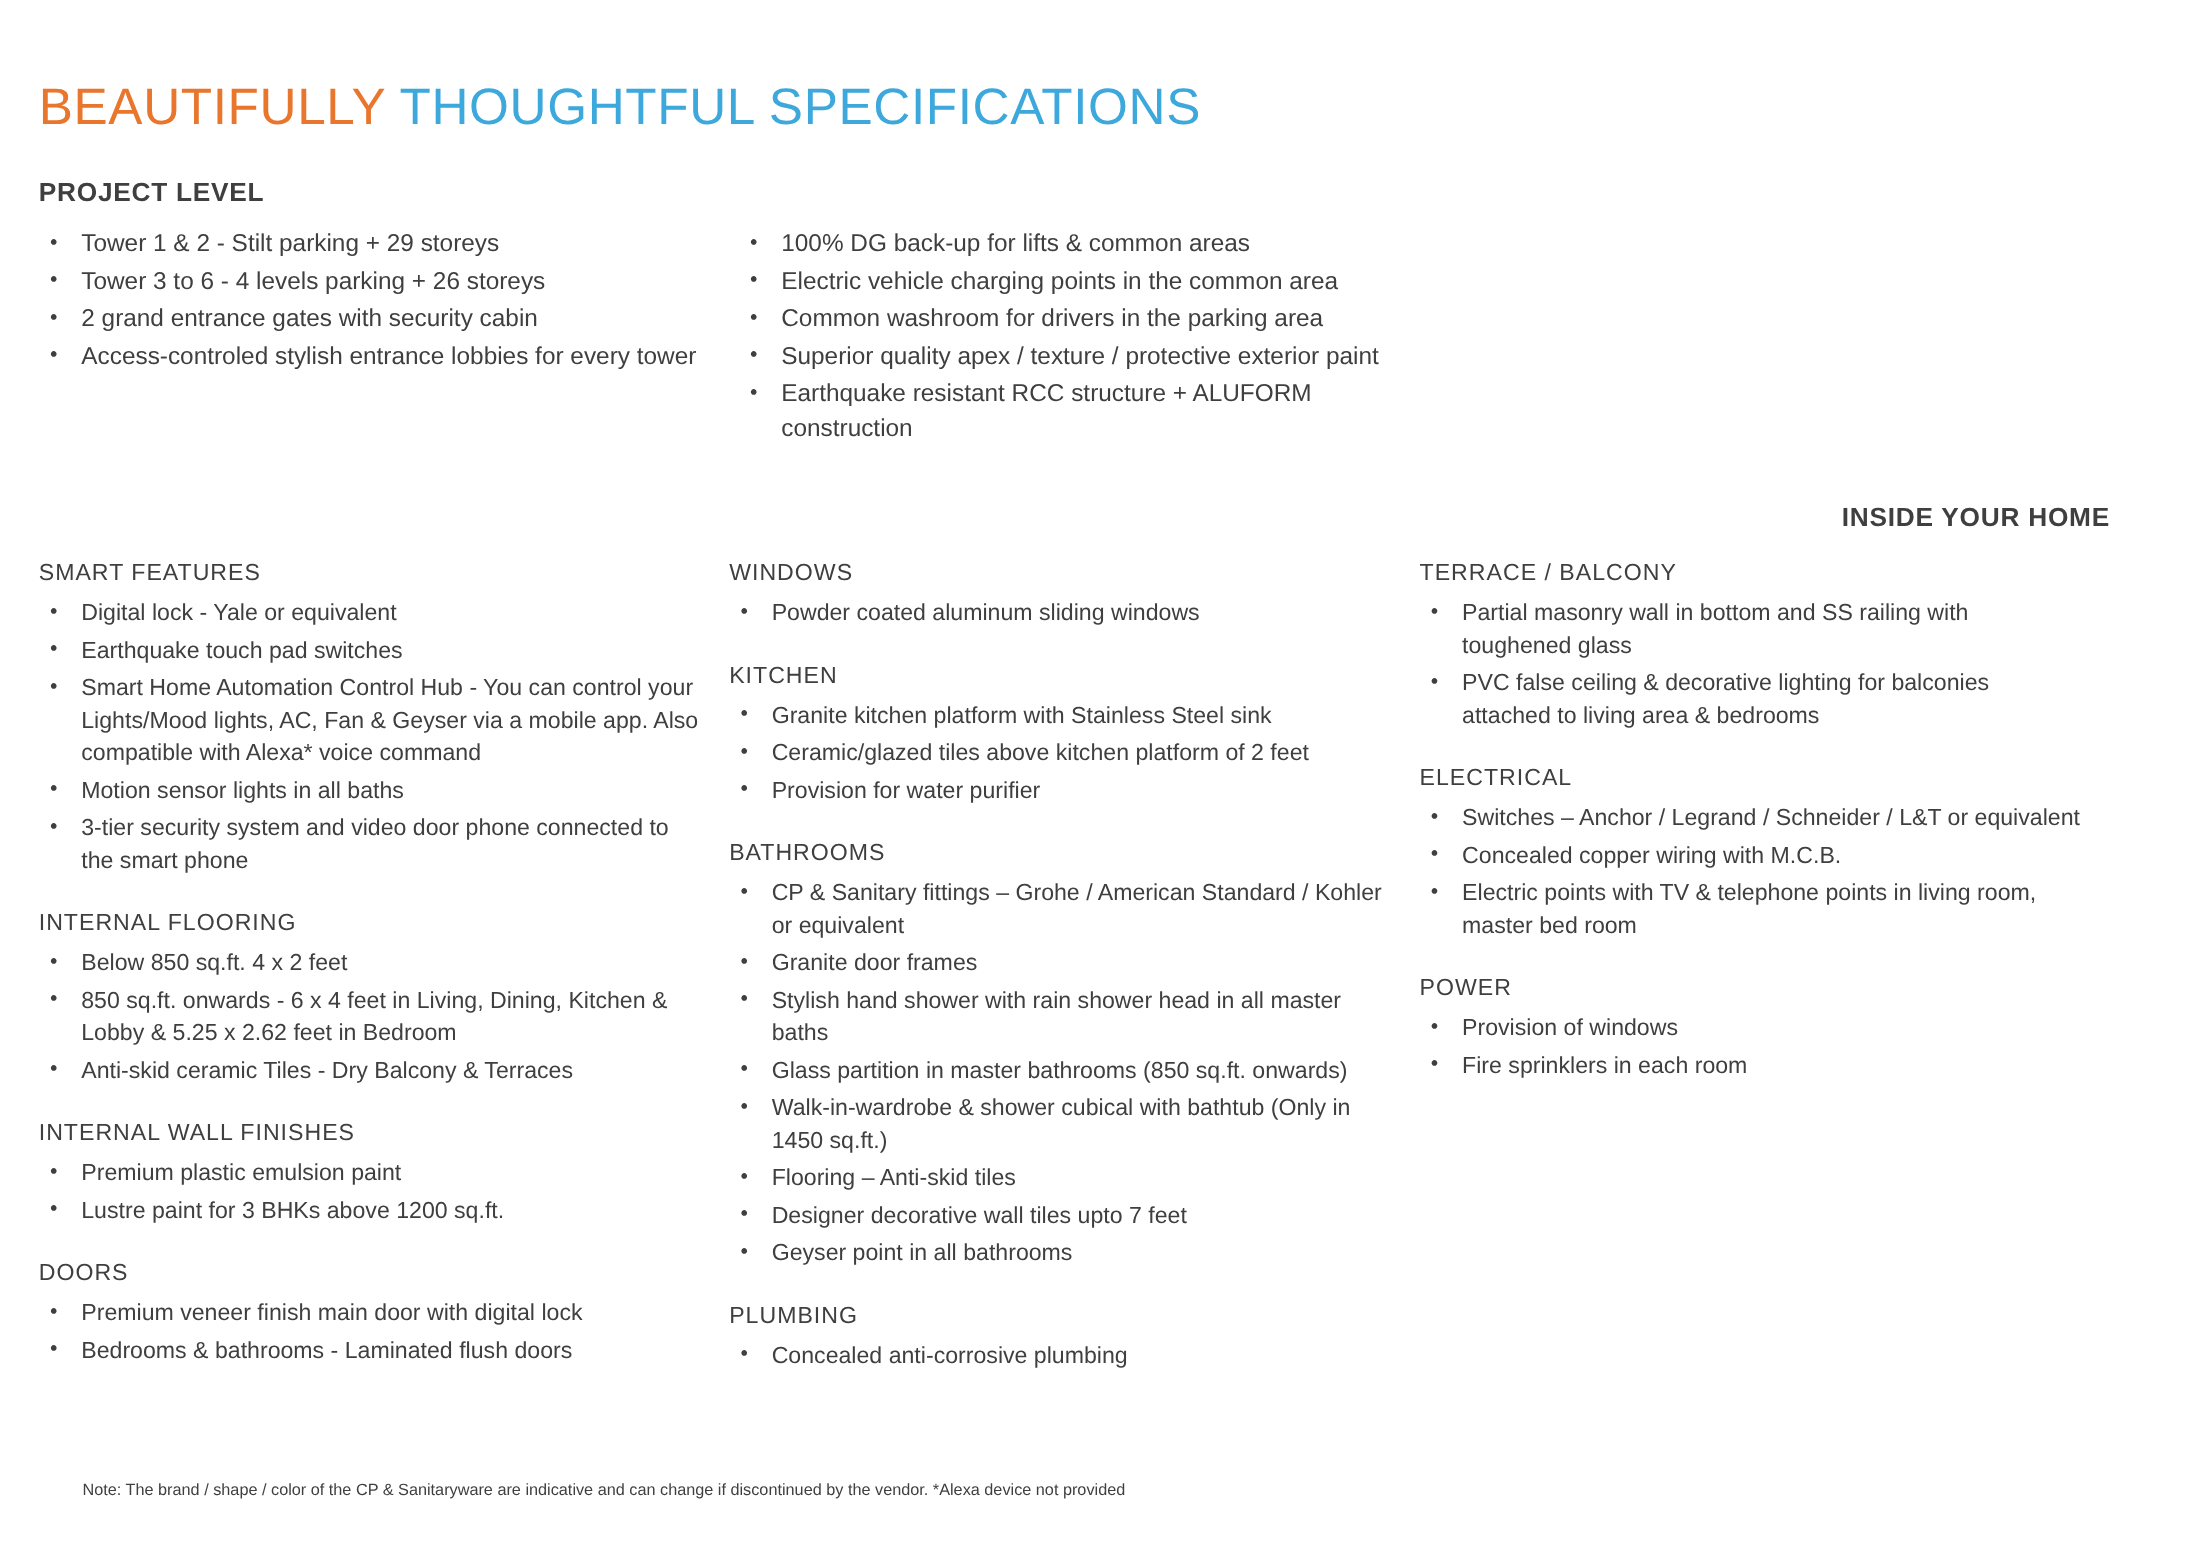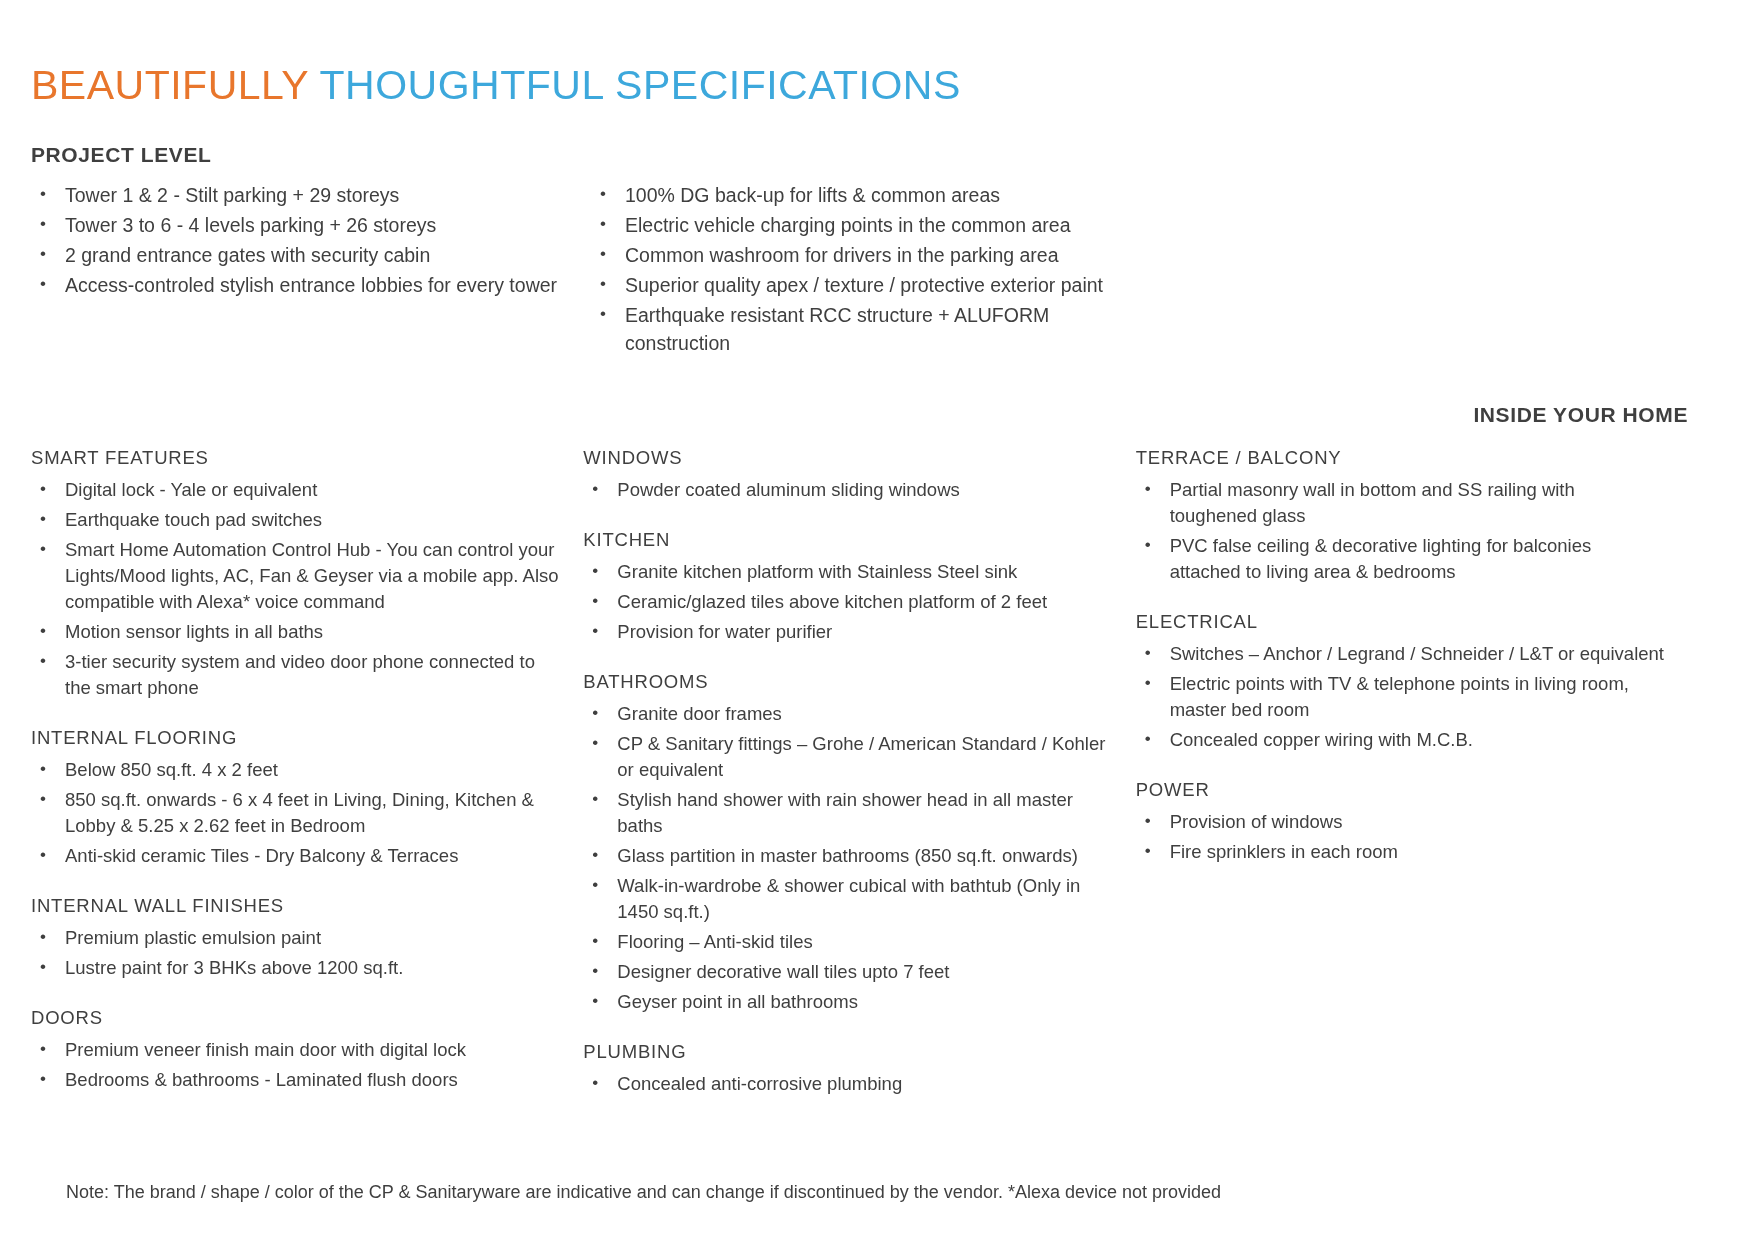--- a/index.html
+++ b/index.html
@@ -101,21 +101,21 @@
     font-weight: 400;
   }
   .group { margin-bottom: 26px; }
   .group:last-child { margin-bottom: 0; }
 
   
   .note {
     position: absolute;
     left: 66px;
     bottom: 38px;
-    font-size: 18px;
+    font-size: 13px;
     color: #3f3f3f;
     line-height: 22px;
   }
 </style>
 </head>
 <body>
 
 <div class="page">
 
   <h1 class="title">
@@ -203,22 +203,22 @@
         <ul class="blist">
           <li>Granite kitchen platform with Stainless Steel sink</li>
           <li>Ceramic/glazed tiles above kitchen platform of 2 feet</li>
           <li>Provision for water purifier</li>
         </ul>
       </div>
 
       <div class="group">
         <div class="sub-head">BATHROOMS</div>
         <ul class="blist">
+          <li>CP &amp; Sanitary fittings – Grohe / American Standard / Kohler or equivalent</li>
           <li>Granite door frames</li>
-          <li>CP &amp; Sanitary fittings – Grohe / American Standard / Kohler or equivalent</li>
           <li>Stylish hand shower with rain shower head in all master baths</li>
           <li>Glass partition in master bathrooms (850 sq.ft. onwards)</li>
           <li>Walk-in-wardrobe &amp; shower cubical with bathtub (Only in 1450 sq.ft.)</li>
           <li>Flooring – Anti-skid tiles</li>
           <li>Designer decorative wall tiles upto 7 feet</li>
           <li>Geyser point in all bathrooms</li>
         </ul>
       </div>
 
       <div class="group">
@@ -237,22 +237,22 @@
         <ul class="blist">
           <li>Partial masonry wall in bottom and SS railing with toughened glass</li>
           <li>PVC false ceiling &amp; decorative lighting for balconies attached to living area &amp; bedrooms</li>
         </ul>
       </div>
 
       <div class="group">
         <div class="sub-head">ELECTRICAL</div>
         <ul class="blist">
           <li>Switches – Anchor / Legrand / Schneider / L&amp;T or equivalent</li>
+          <li>Concealed copper wiring with M.C.B.</li>
           <li>Electric points with TV &amp; telephone points in living room, master bed room</li>
-          <li>Concealed copper wiring with M.C.B.</li>
         </ul>
       </div>
 
       <div class="group">
         <div class="sub-head">POWER</div>
         <ul class="blist">
           <li>Provision of windows</li>
           <li>Fire sprinklers in each room</li>
         </ul>
       </div>

